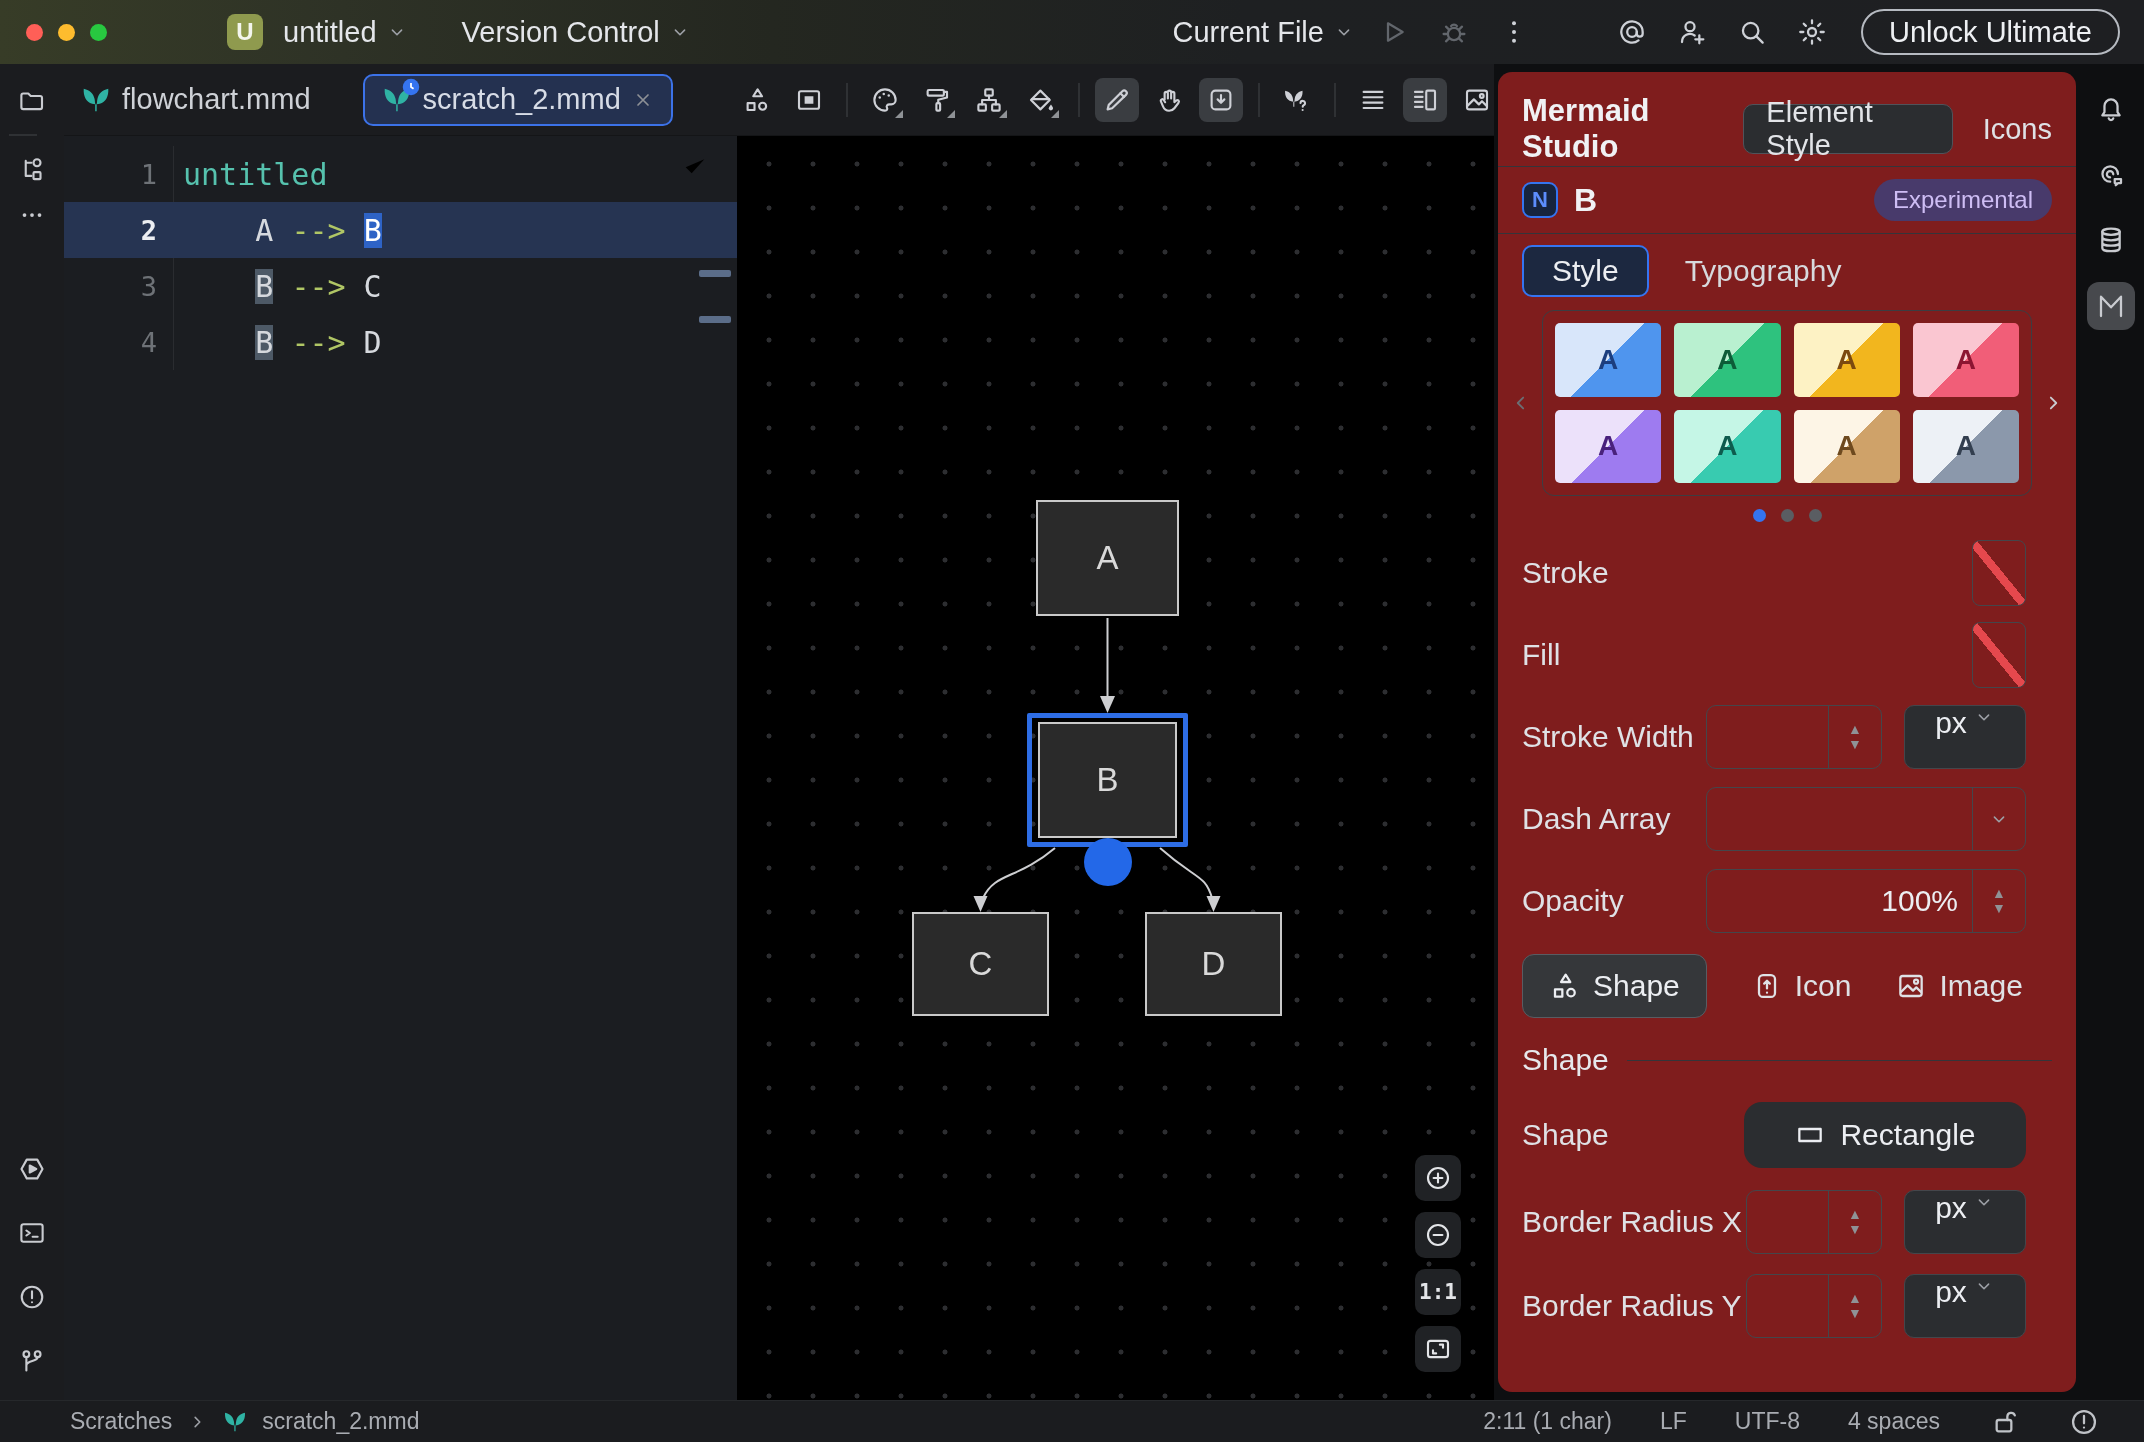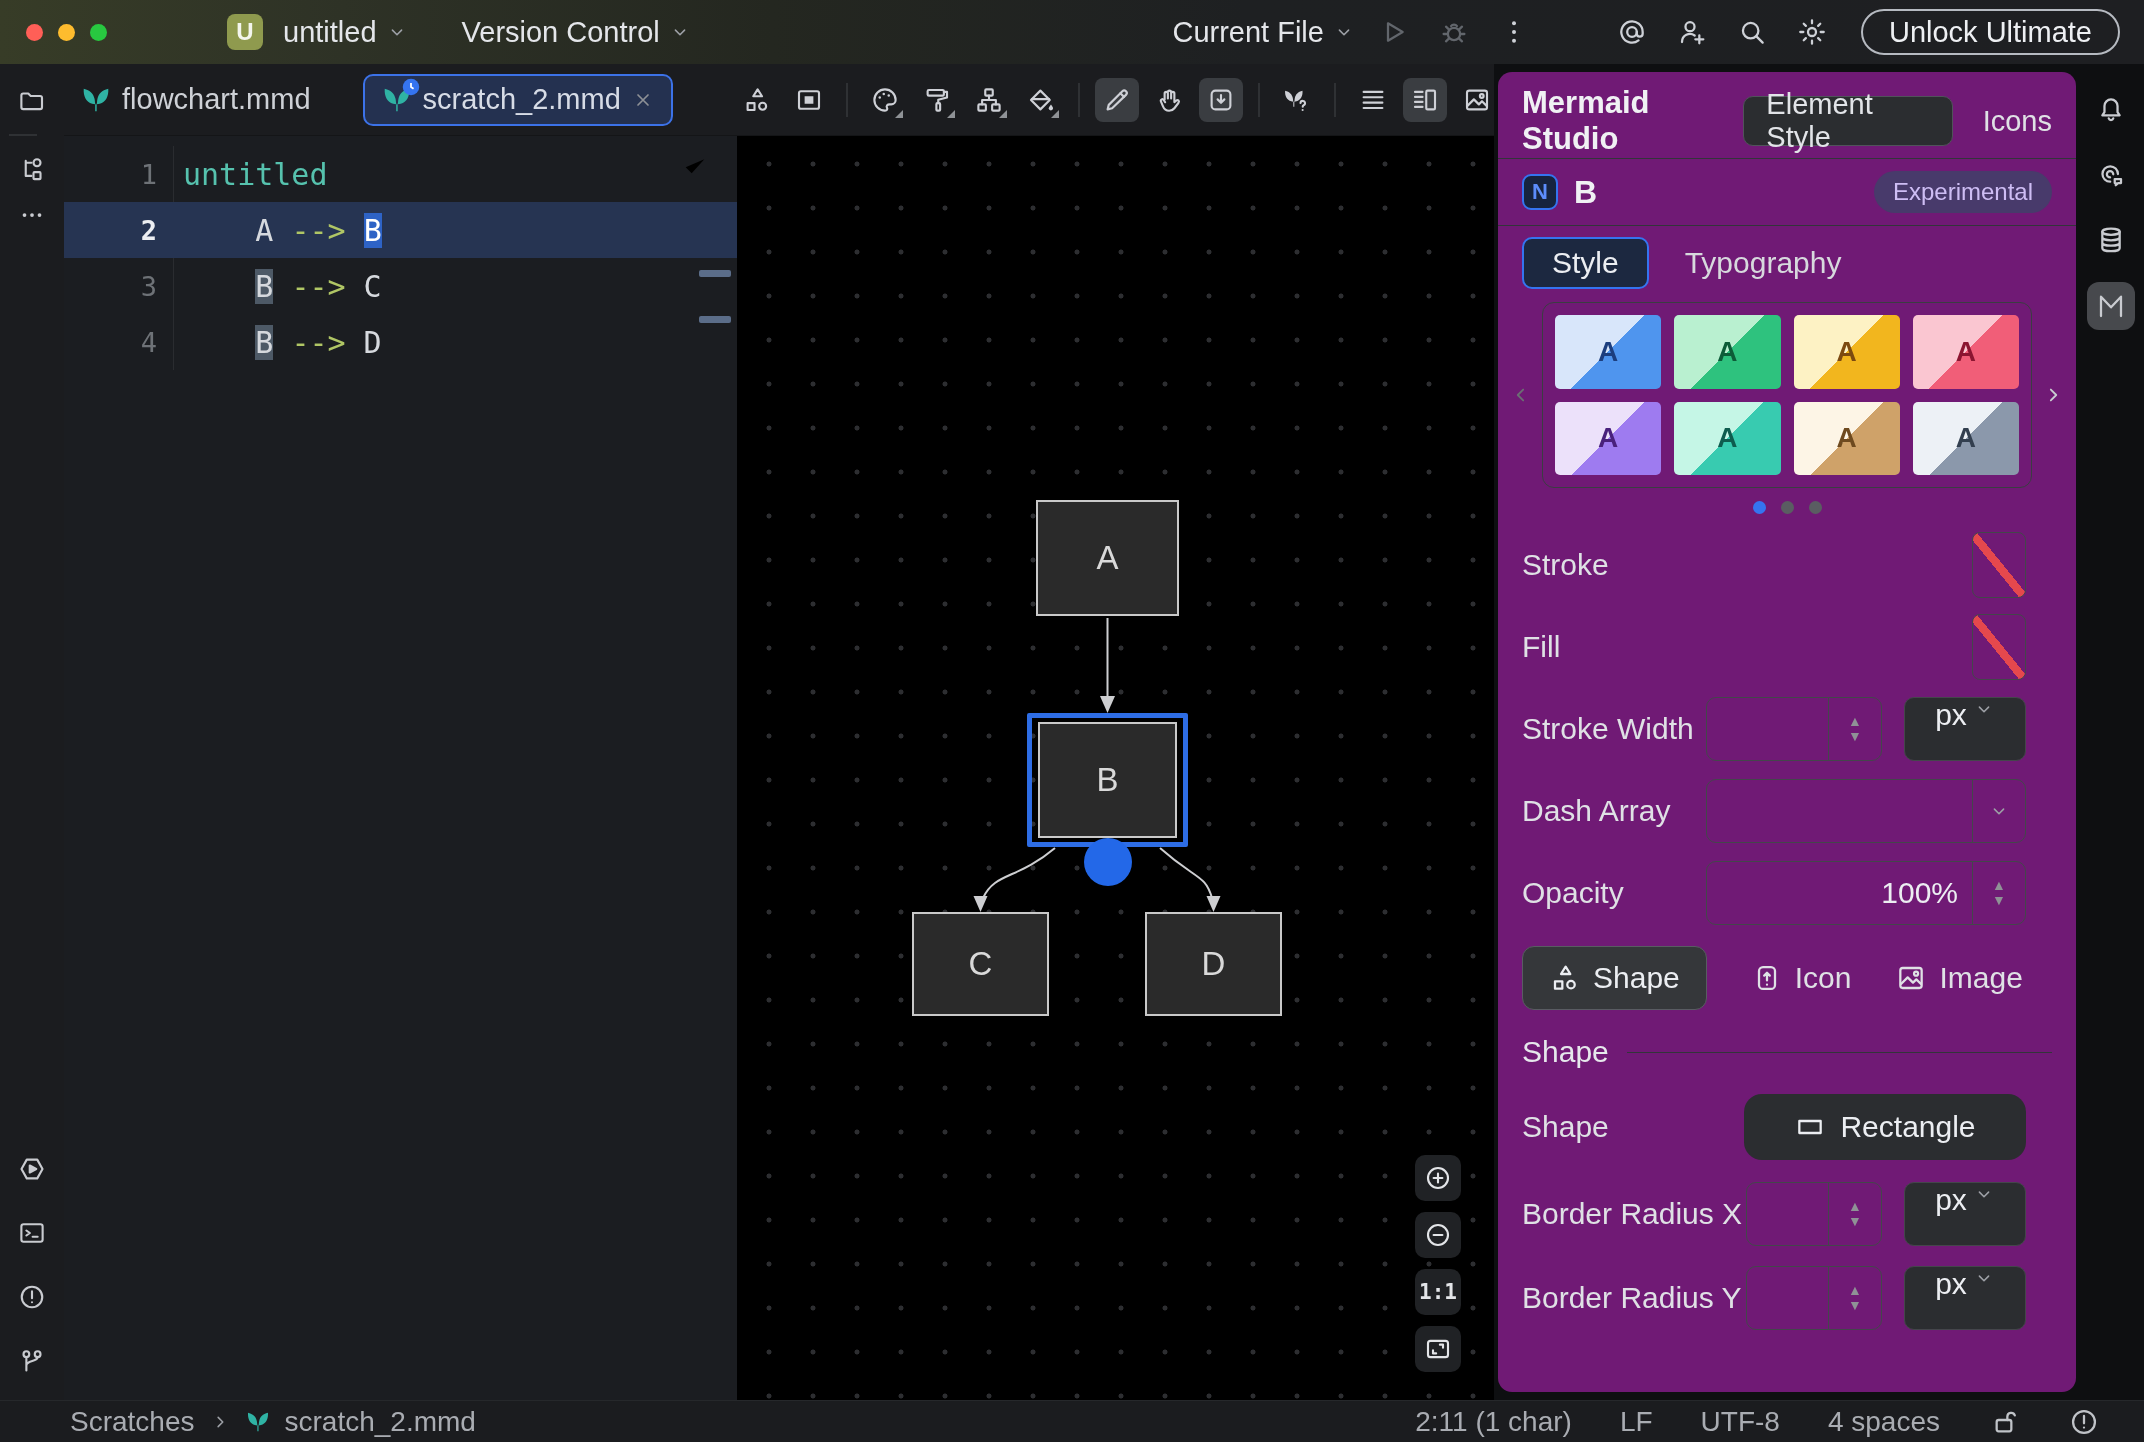--- a/index.html
+++ b/index.html
@@ -84,22 +84,22 @@
   .zbtn { width:46px; height:46px; background:#202225; border-radius:10px; color:#e3e5e8; padding:8px;
     display:flex; align-items:center; justify-content:center; }
   .zbtn.txt { font-family:"DejaVu Sans Mono", monospace; font-size:21px; font-weight:bold; padding:0; }
 
   
   #right-region { position:absolute; left:1494px; top:64px; width:650px; height:1336px; background:#0e0f11; }
   #right-strip { position:absolute; right:0; top:0; width:66px; display:flex; flex-direction:column;
     align-items:center; gap:18px; padding-top:20px; }
   .rbtn { width:48px; height:48px; padding:8px; color:#c9cbd0; border-radius:12px; }
   .rbtn.active { background:#47494d; }
-  #panel { position:absolute; left:4px; top:8px; width:578px; height:1320px; background:#701a75;
-    border-radius:14px; padding:12px 0; overflow:hidden; }
+  #panel { position:absolute; left:4px; top:8px; width:578px; height:1320px; background:#7f1d1d;
+    border-radius:14px; padding:20px 0; overflow:hidden; }
   .prow { display:flex; align-items:center; padding:0 24px 0 24px; }
   .hdiv { height:1px; background:#33353a; margin:0 0; }
   #panel-header { height:74px; }
   #studio-title { font-size:31px; font-weight:bold; color:#f0f1f4; }
   #panel-tabs { margin-left:auto; display:flex; align-items:center; gap:30px;justify-content:flex-end; }
   #tab-element-style { height:50px; display:flex; align-items:center; padding:0 22px; background:#2b2d30;
     border:1px solid #50535a; border-radius:10px; font-size:29px; color:#e2e4e8; }
   #tab-icons { font-size:29px; color:#dfe1e5; }
   #node-row { height:66px; }
   #n-badge { width:36px; height:36px; border:2px solid #3574f0; background:#16243f; color:#5c8dfc;
@@ -147,21 +147,21 @@
   #shape-row { height:90px; }
   #rect-btn { margin-left:auto; margin-right:26px; width:282px; height:66px; background:#2b2d30;
     border-radius:18px; display:flex; align-items:center; justify-content:center; gap:14px;
     font-size:30px; color:#eceef2; }
   .br-row { height:84px; }
   #other-row { height:64px; gap:16px; }
   #other-row .sic { width:26px; height:26px; color:#c9ccd1; }
 
   
   #statusbar { position:absolute; left:0; top:1400px; width:2144px; height:42px; background:#1b1c1f;
-    border-top:1px solid #26282b; display:flex; align-items:center; font-size:28px; color:#a9acb2; }
+    border-top:1px solid #26282b; display:flex; align-items:center; font-size:23px; color:#a9acb2; }
   #breadcrumb { display:flex; align-items:center; gap:14px; margin-left:70px; }
   #breadcrumb .mmd-ic { width:26px; height:26px; }
   #sb-right { margin-left:auto; display:flex; align-items:center; gap:48px; padding-right:44px; }
   .sb-ic { width:32px; height:32px; color:#c0c3c8; }
 </style>
 </head>
 <body>
 
 <div id="app">
 

